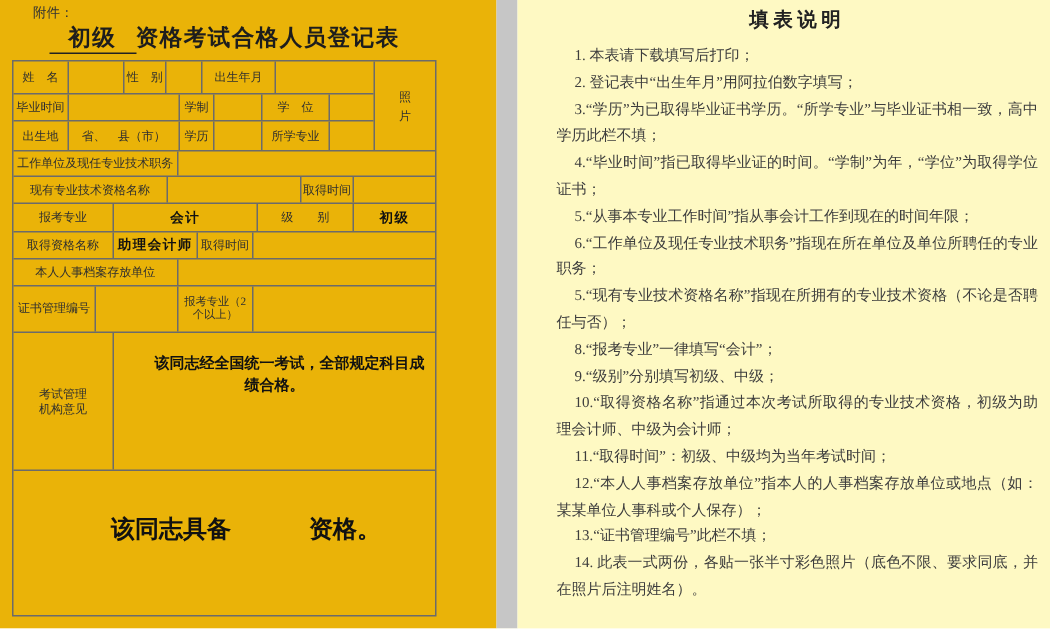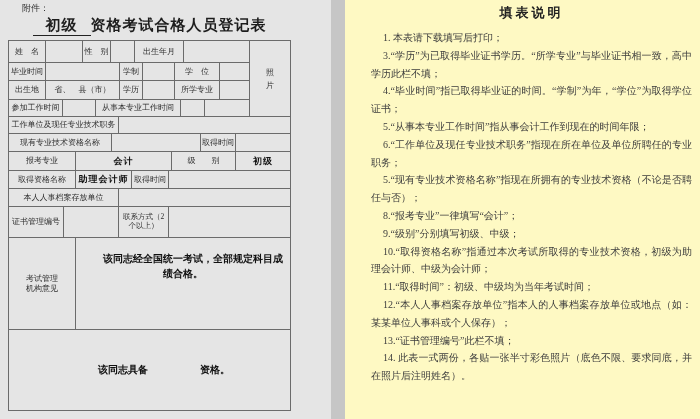--- a/index.html
+++ b/index.html
@@ -1,21 +1,21 @@
 <!DOCTYPE html>
 <html><head>
 <meta charset="utf-8">
 <style>
   * { margin:0; padding:0; box-sizing:border-box; }
   html,body { width:700px; height:419px; background:#ffffff; overflow:hidden;
               font-family:"Liberation Serif", serif; }
   .canvas { position:relative; width:700px; height:419px; background:#fff; }
 
   
-  .page-left  { position:absolute; left:0; top:0; width:331px; height:419px; background:#e5e5e5; }
+  .page-left  { position:absolute; left:0; top:0; width:331px; height:419px; background:#eab308; }
   .page-divider { position:absolute; left:331px; top:0; width:14px; height:419px; background:#c6c6c6; }
   .page-right { position:absolute; left:345px; top:0; width:355px; height:419px; background:#fef9c3; }
 
   
   .attachment { position:absolute; left:22px; top:2px; font-size:9px; color:#333; }
   .form-title { position:absolute; left:8px; top:16px; width:283px; text-align:center;
                 font-size:15px; font-weight:bold; color:#1d1d1d; letter-spacing:1px; white-space:nowrap; }
   .level-underline { display:inline-block; border-bottom:1.5px solid #222; padding:0 13px; }
 
   .regtable { position:absolute; left:8px; top:40px; width:283px; height:371px;
@@ -30,21 +30,21 @@
   .tcell.tiny { font-size:7.5px; }
   .top-flex { display:flex; border-bottom:1px solid #6b6b6b; }
   .top-left { width:240px; }
   .top-left .trow:last-child { border-bottom:none; }
   .photo-cell { flex:1; border-left:1px solid #6b6b6b; display:flex; flex-direction:column;
                 align-items:center; justify-content:center; font-size:8px; color:#2f2f2f; line-height:13px; }
   .opinion-cell { border-right:none; flex:1; display:block; text-align:center;
                   font-weight:bold; color:#111; font-size:10px; line-height:15px; }
   .opinion-cell p { text-indent:2em; padding:13px 4px 0 4px; }
   .prov-cell { border-right:none; flex:1; display:flex; align-items:center;
-               font-weight:bold; color:#111; font-size:10px; padding-left:30px;text-align:center; }
+               font-weight:bold; color:#111; font-size:16px; padding-left:30px;text-align:center; }
   .gap-spacer { display:inline-block; width:52px; }
 
   
   .instr-wrap { position:absolute; left:26px; top:4px; width:321px; }
   .instr-title { text-align:center; font-size:13px; font-weight:bold; color:#222;
                  letter-spacing:3px; margin-bottom:7px; }
   .instr-list p { font-size:10px; line-height:17.8px; color:#3d3d3d;
                   text-indent:12px; text-align:justify; }
 </style>
 </head>
@@ -78,27 +78,20 @@
             <div class="tcell end"></div>
           </div>
           <div class="trow" style="height:19px;">
             <div class="tcell" style="width:37px;">出生地</div>
             <div class="tcell" style="width:74px;">省、　县（市）</div>
             <div class="tcell" style="width:23px;">学历</div>
             <div class="tcell" style="width:32px;"></div>
             <div class="tcell" style="width:45px;">所学专业</div>
             <div class="tcell end"></div>
           </div>
-          <div class="trow" style="height:16px;">
-            <div class="tcell" style="width:54px;">参加工作时间</div>
-            <div class="tcell" style="width:33px;"></div>
-            <div class="tcell" style="width:85px;">从事本专业工作时间</div>
-            <div class="tcell" style="width:24px;"></div>
-            <div class="tcell end"></div>
-          </div>
         </div>
         <div class="photo-cell">
           <span>照</span>
           <span>片</span>
         </div>
       </div>
 
       <div class="trow" style="height:17px;">
         <div class="tcell" style="width:110px;">工作单位及现任专业技术职务</div>
         <div class="tcell end"></div>
@@ -126,21 +119,21 @@
       </div>
 
       <div class="trow" style="height:18px;">
         <div class="tcell" style="width:110px;">本人人事档案存放单位</div>
         <div class="tcell end"></div>
       </div>
 
       <div class="trow" style="height:31px;">
         <div class="tcell" style="width:55px;">证书管理编号</div>
         <div class="tcell" style="width:55px;"></div>
-        <div class="tcell tiny" style="width:50px;">联系方式（2个以上）</div>
+        <div class="tcell tiny" style="width:50px;">报考专业（2个以上）</div>
         <div class="tcell end"></div>
       </div>
 
       <div class="trow" style="height:92px;">
         <div class="tcell" style="width:67px; flex-direction:column;">
           <span>考试管理</span>
           <span>机构意见</span>
         </div>
         <div class="tcell opinion-cell">
           <p>该同志经全国统一考试，全部规定科目成绩合格。</p>
@@ -158,20 +151,21 @@
     </div>
   </div>
 
   <div class="page-divider"></div>
 
   <div class="page-right">
     <div class="instr-wrap">
       <div class="instr-title">填表说明</div>
       <div class="instr-list" id="instrList">
           <p>1. 本表请下载填写后打印；</p>
+          <p>2. 登记表中“出生年月”用阿拉伯数字填写；</p>
           <p>3.“学历”为已取得毕业证书学历。“所学专业”与毕业证书相一致，高中学历此栏不填；</p>
           <p>4.“毕业时间”指已取得毕业证的时间。“学制”为年，“学位”为取得学位证书；</p>
           <p>5.“从事本专业工作时间”指从事会计工作到现在的时间年限；</p>
           <p>6.“工作单位及现任专业技术职务”指现在所在单位及单位所聘任的专业职务；</p>
           <p>5.“现有专业技术资格名称”指现在所拥有的专业技术资格（不论是否聘任与否）；</p>
           <p>8.“报考专业”一律填写“会计”；</p>
           <p>9.“级别”分别填写初级、中级；</p>
           <p>10.“取得资格名称”指通过本次考试所取得的专业技术资格，初级为助理会计师、中级为会计师；</p>
           <p>11.“取得时间”：初级、中级均为当年考试时间；</p>
           <p>12.“本人人事档案存放单位”指本人的人事档案存放单位或地点（如：某某单位人事科或个人保存）；</p>

